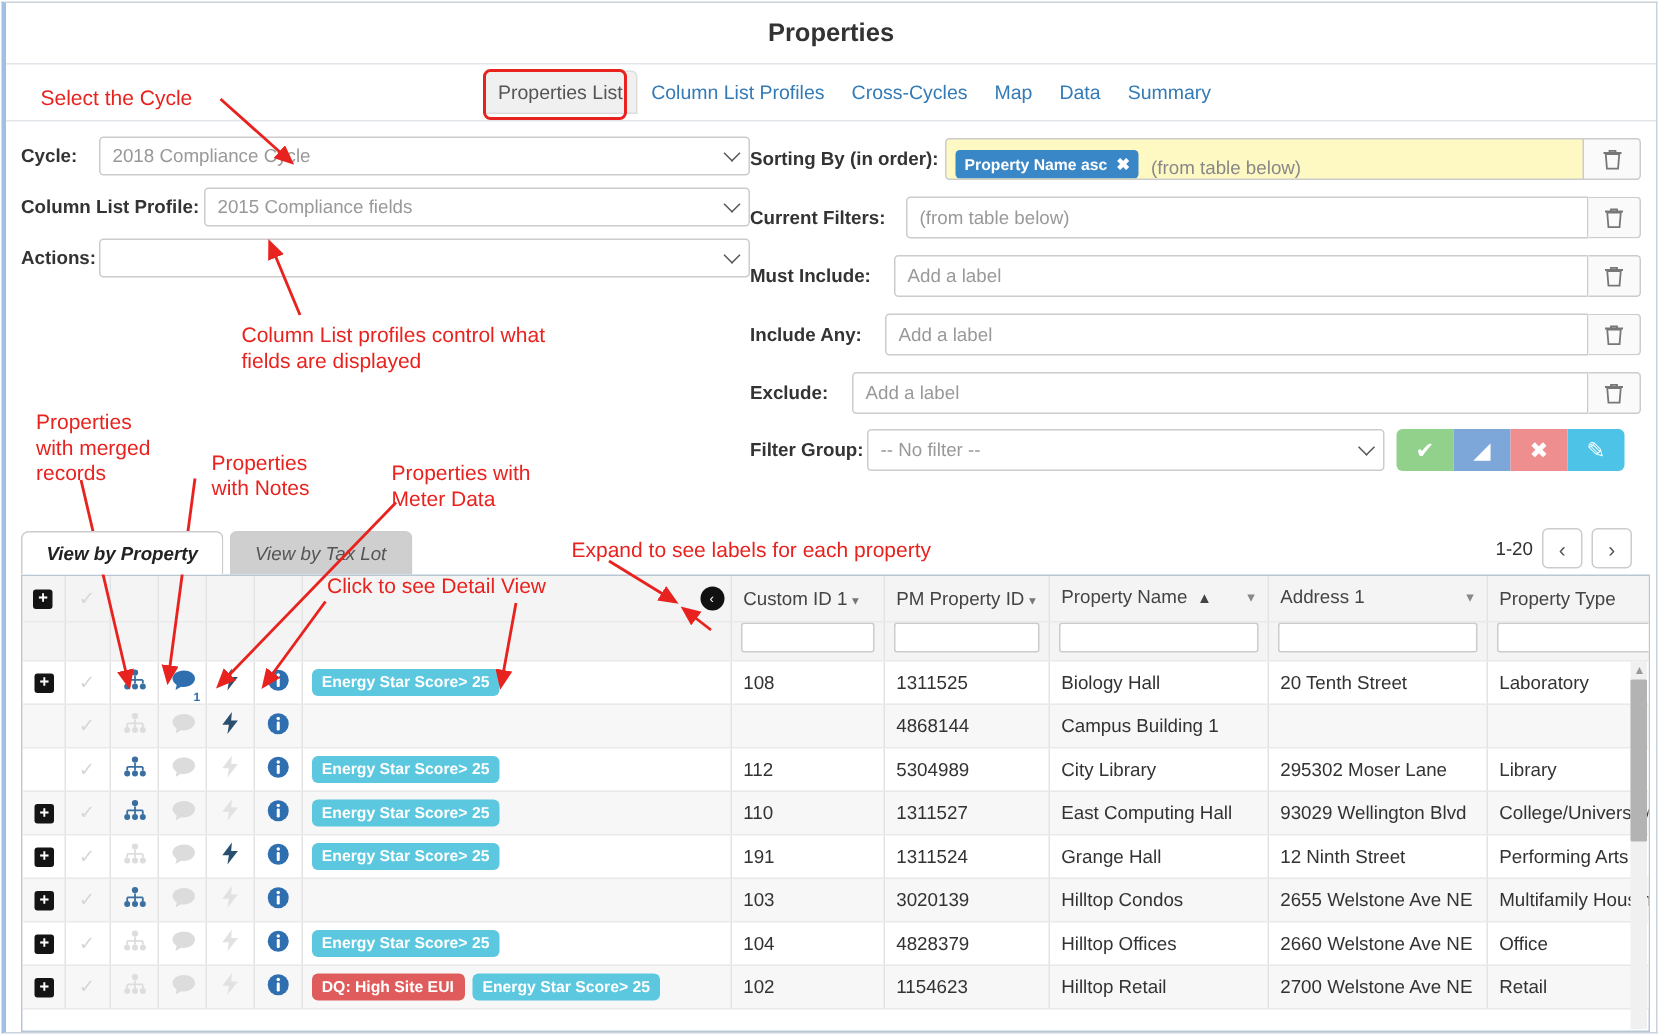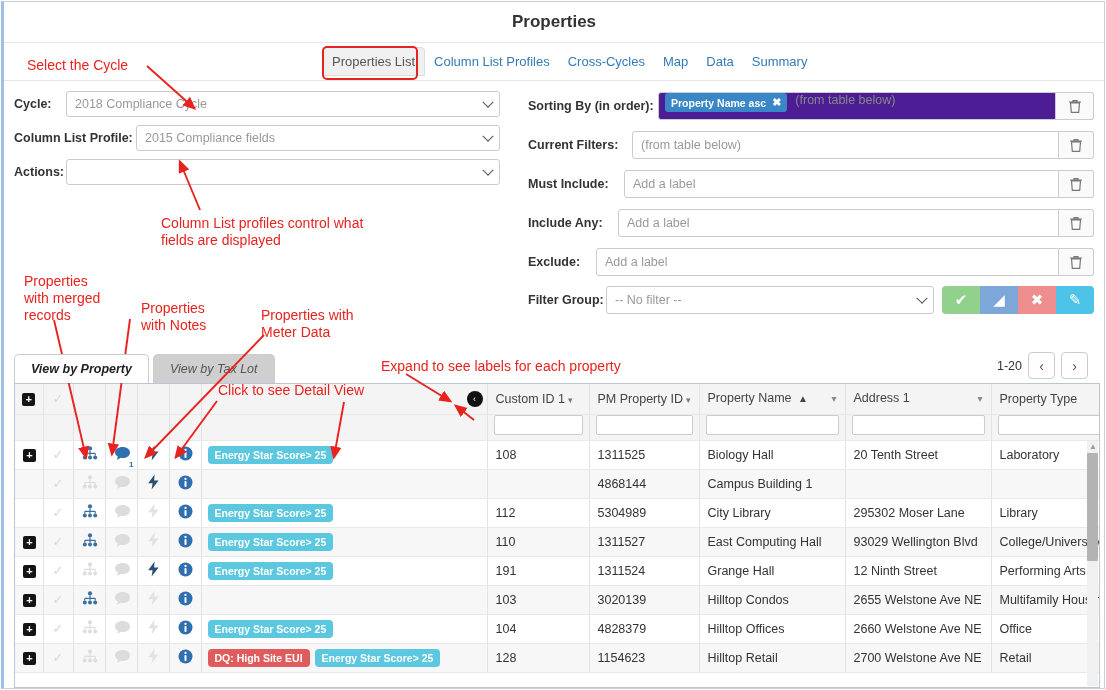--- a/index.html
+++ b/index.html
@@ -32,21 +32,21 @@
     font-size:13px; color:#337ab7; padding:6px 9px; cursor:pointer; white-space:nowrap;
   }
   .nav-tab.active{
     background:#f0f0f0; border:1px solid #ddd; border-radius:4px 4px 0 0; color:#555;
   }
   .nav-tab-highlight{
     position:absolute; left:318px; top:44px; width:96px; height:34px;
     border:2.5px solid #e8231f; border-radius:5px; pointer-events:none;
   }
   
-  .form-region{ position:relative; padding:10px 10px 0 10px; display:flex;gap:28px; }
+  .form-region{ position:relative; padding:10px 10px 0 10px; display:flex; }
   .left-col{ width:486px; }
   .right-col{ flex:1; }
   .frow{ display:flex; align-items:center; margin-bottom:8px; height:26px; }
   .flabel{ font-weight:bold; font-size:12.5px; color:#333; white-space:nowrap; }
   .fctl{ flex:1; position:relative; }
   select.sel, .fakeinput{
     width:100%; height:26px; line-height:24px;
     border:1px solid #ccc; border-radius:3px; background:#fff;
     font-family:"Liberation Sans", sans-serif; font-size:12.5px;
     color:#777; padding:0 22px 0 8px;
@@ -65,21 +65,21 @@
   }
   .trash-btn{
     width:38px; height:28px; border:1px solid #ccc; border-left:none;
     border-radius:0 3px 3px 0; background:#fafafa;
     display:flex; align-items:center; justify-content:center; cursor:pointer;
   }
   .input-group{ display:flex; flex:1; }
   .input-group .fakeinput{ border-radius:3px 0 0 3px; height:28px; line-height:26px;}
   .chipbox{
     flex:1; height:28px; border:1px solid #ccc; border-radius:3px 0 0 3px;
-    background:#4c1d95; display:flex; align-items:flex-start; padding:0 6px; gap:8px;
+    background:#fef9c3; display:flex; align-items:flex-end; padding:0 6px; gap:8px;
     overflow:hidden;
   }
   .chip{
     background:#3a87c8; color:#fff; font-size:10.5px; font-weight:bold;
     border-radius:3px; padding:3px 6px; display:flex; align-items:center; gap:6px;
     white-space:nowrap;
   }
   .chip .x{ font-size:11px; font-weight:bold; }
   .chip-hint{ color:#888; font-size:12.5px; }
   .ph{ color:#999; }
@@ -625,21 +625,21 @@
   </span></td>
               <td class="cell iconcell"><svg width="13" height="16" viewBox="0 0 13 16">
     <path d="M7.6 0.6 L1.2 9.2 H5.6 L4.6 15.4 L11.6 6.4 H7.1 z" fill="#e2e2e2"></path>
   </svg></td>
               <td class="cell iconcell"><svg width="15" height="15" viewBox="0 0 15 15">
     <circle cx="7.5" cy="7.5" r="7" fill="#2f6fb0"></circle>
     <circle cx="7.5" cy="4" r="1.15" fill="#fff"></circle>
     <rect x="6.5" y="6" width="2" height="6" rx="0.8" fill="#fff"></rect>
   </svg></td>
               <td class="cell" style="padding:0 6px"><span class="badge danger">DQ: High Site EUI</span><span class="badge info">Energy Star Score&gt; 25</span></td>
-              <td class="cell">128</td>
+              <td class="cell">102</td>
               <td class="cell">1154623</td>
               <td class="cell">Hilltop Retail</td>
               <td class="cell">2700 Welstone Ave NE</td>
               <td class="cell" style="border-right:none">Retail</td>
             </tr>
           </tbody>
       </table>
       <div class="vscroll">
         <span class="arrow-up">▲</span>
         <div class="vthumb"></div>

